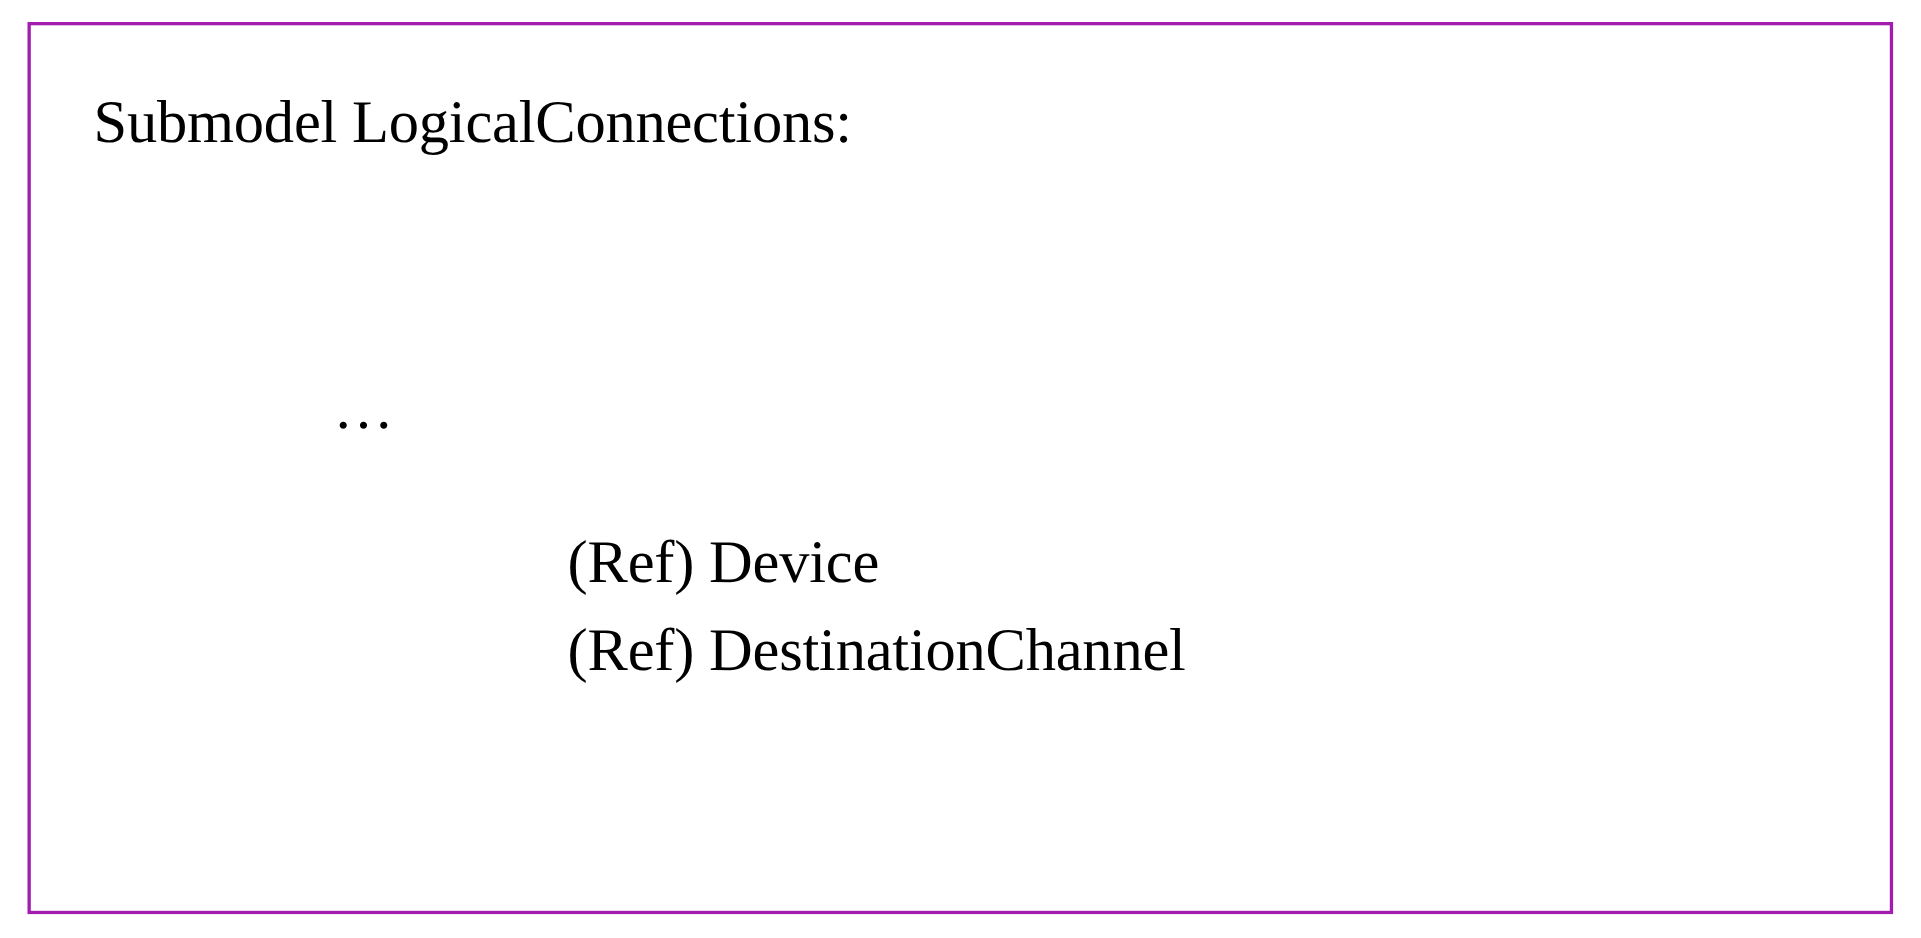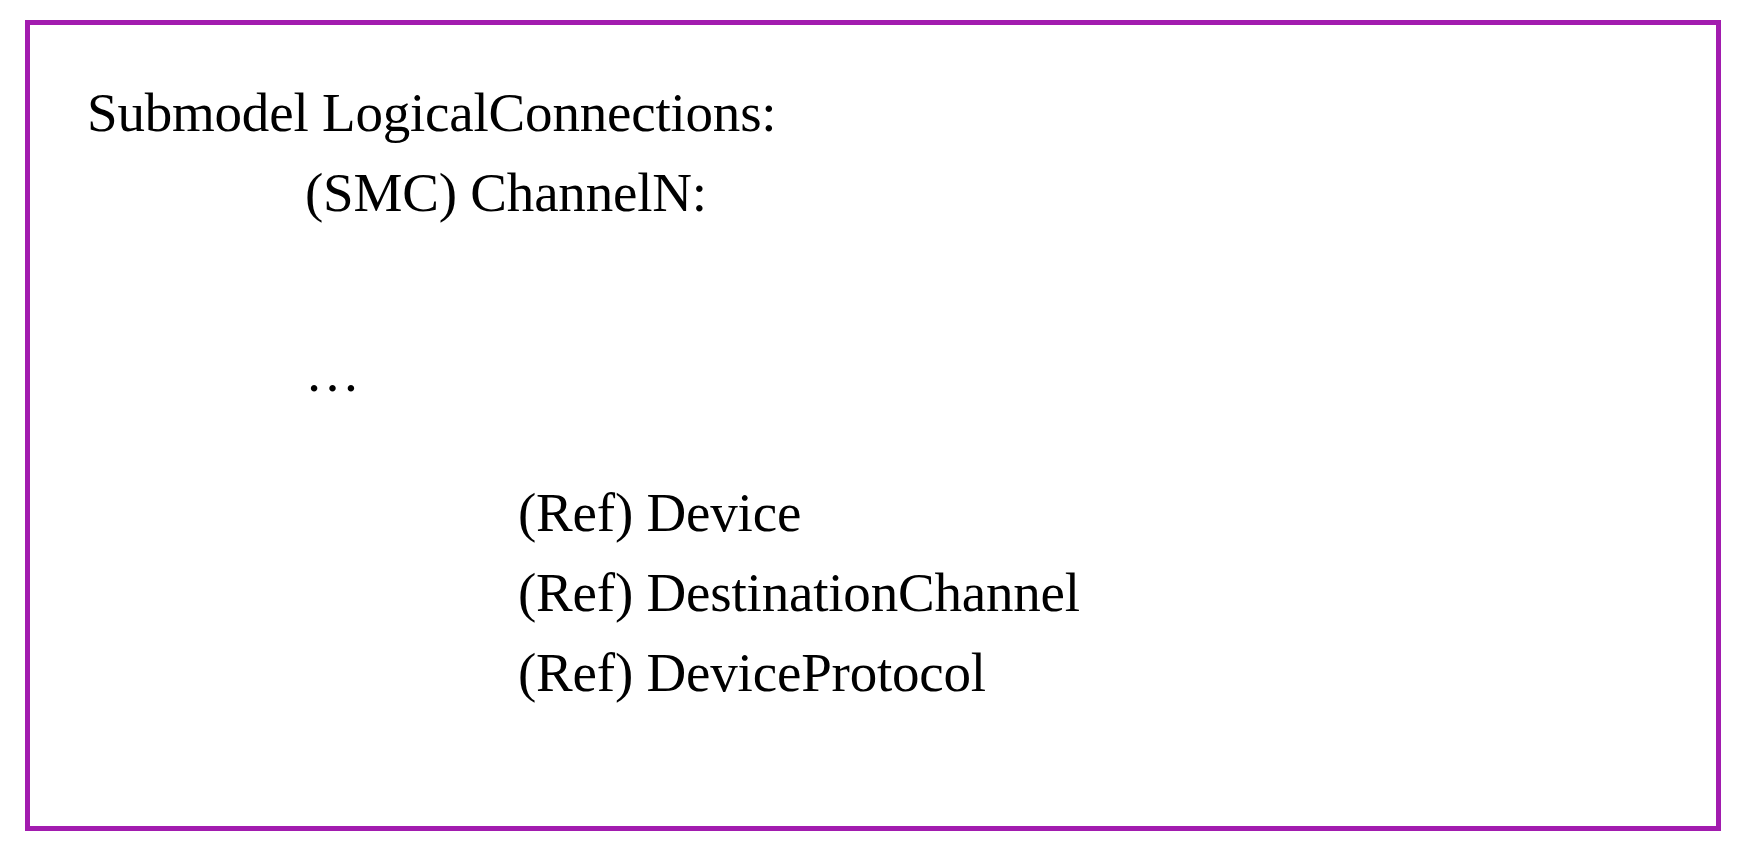--- a/index.html
+++ b/index.html
@@ -14,21 +14,21 @@
     font-family: "Liberation Serif", "DejaVu Serif", serif;
   }
 
   #figure-frame {
     position: absolute;
     left: 25px;
     top: 20px;
     width: 1696px;
     height: 811px;
     box-sizing: border-box;
-    border: 5px solid #a21caf;
+    border: 3px solid #a21caf;
     background: #ffffff;
   }
 
   #code-listing {
     position: absolute;
     left: 0;
     top: 0;
     width: 100%;
     height: 100%;
   }
@@ -54,26 +54,24 @@
   }
 </style>
 </head>
 <body>
 
 <div id="figure-frame">
   <div id="code-listing">
 
     <div class="listing-line indent-0" style="top:58px">Submodel LogicalConnections:</div>
 
-    <div class="listing-line indent-1" style="top:138px">(SMC) ChannelN:</div>
 
 
     <div class="listing-line indent-1 ellipsis-line" style="top:318px">…</div>
 
 
     <div class="listing-line indent-2" style="top:458px">(Ref) Device</div>
 
     <div class="listing-line indent-2" style="top:538px">(Ref) DestinationChannel</div>
 
-    <div class="listing-line indent-2" style="top:618px">(Ref) DeviceProtocol</div>
 
   </div>
 </div>
 
 </body></html>

